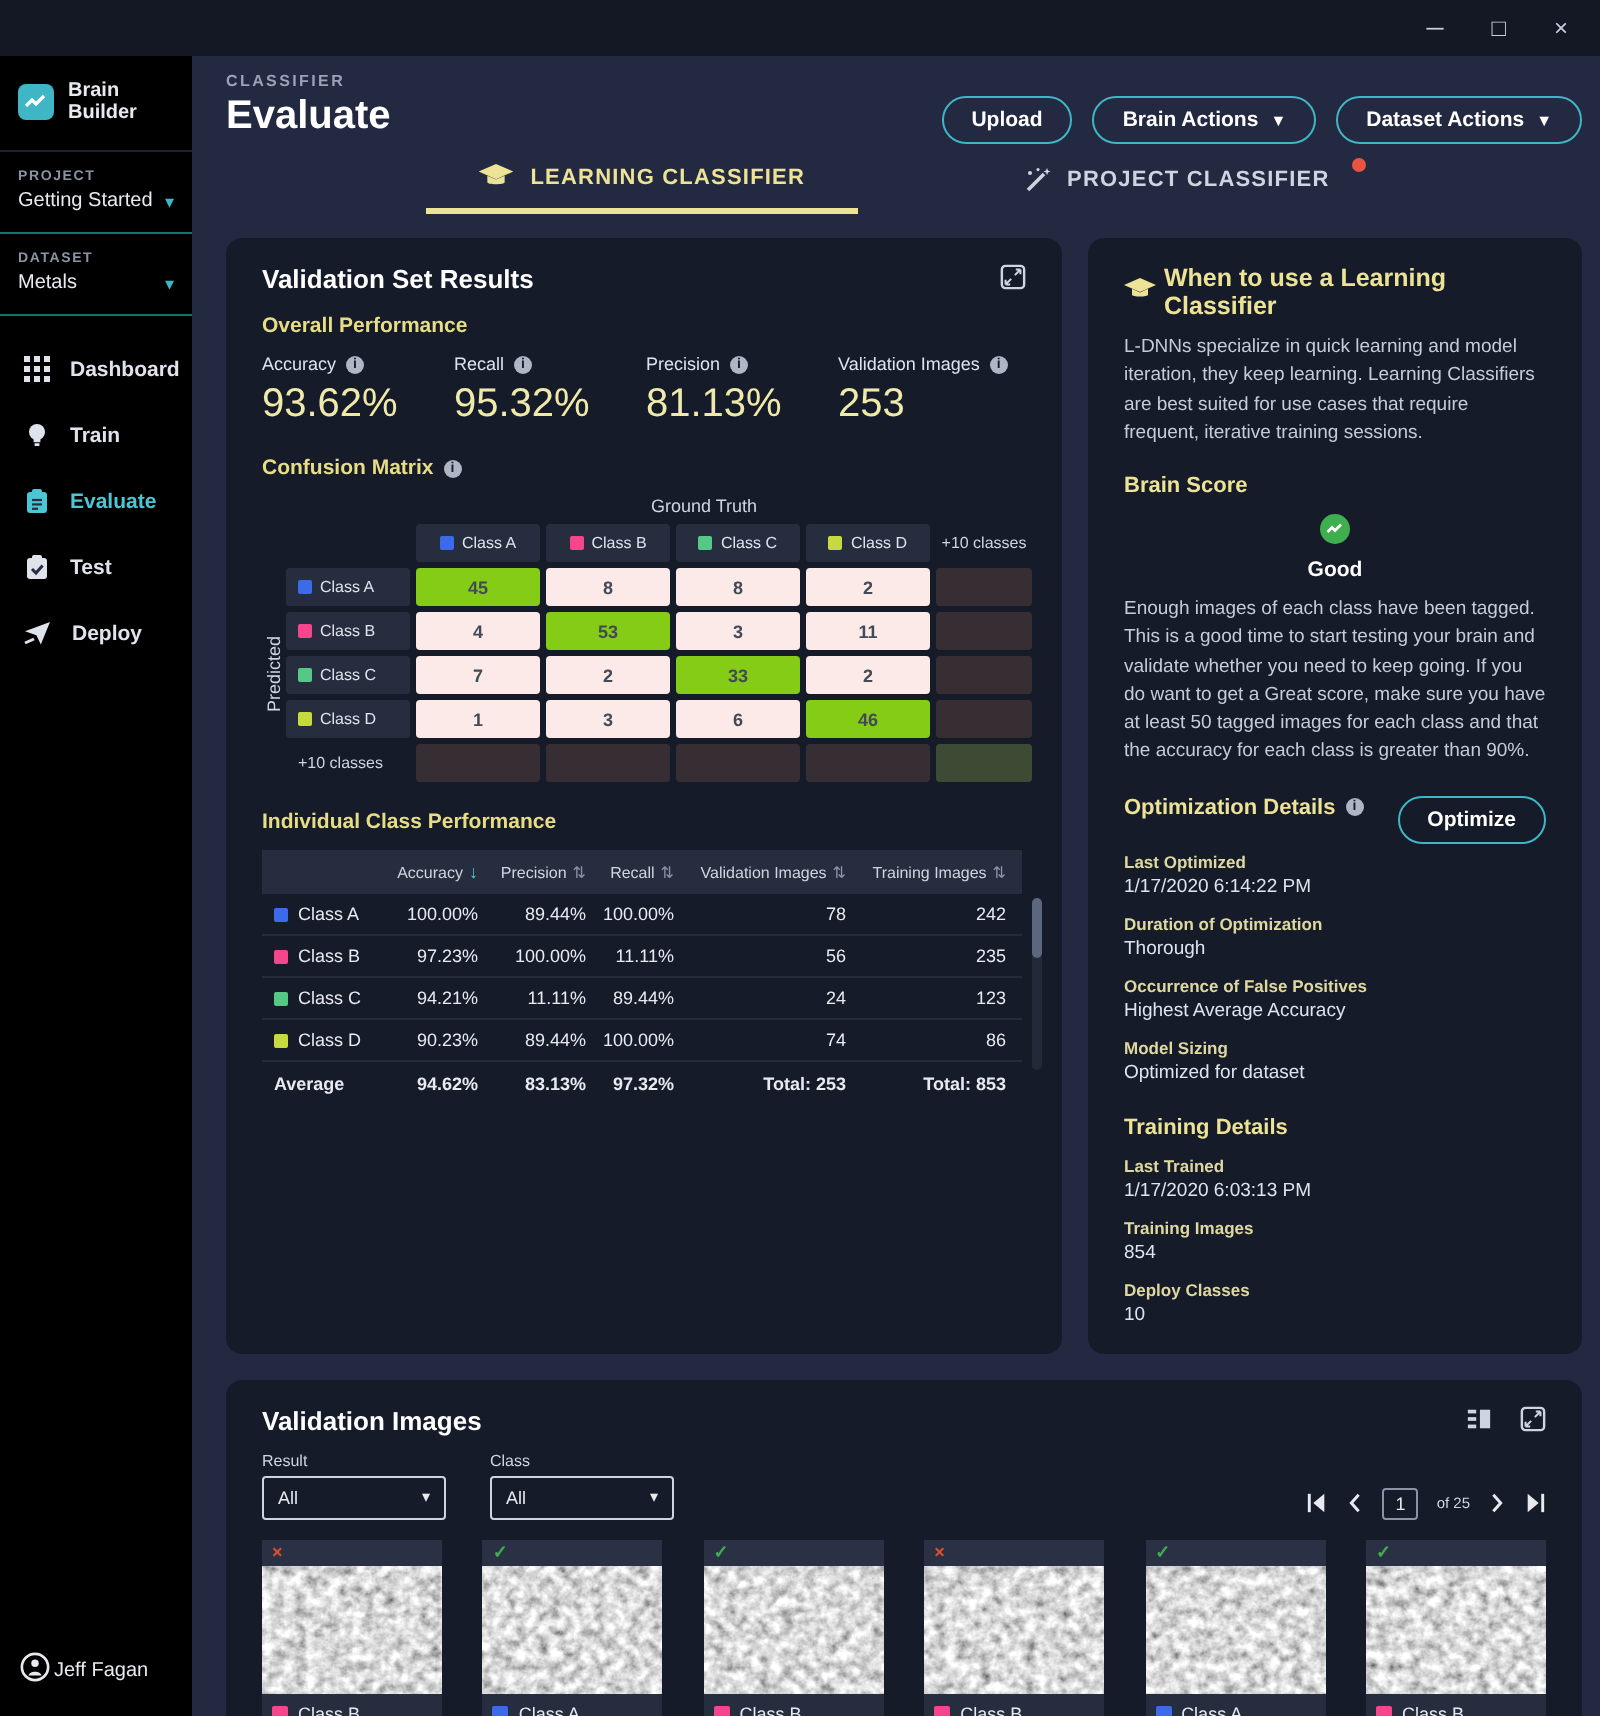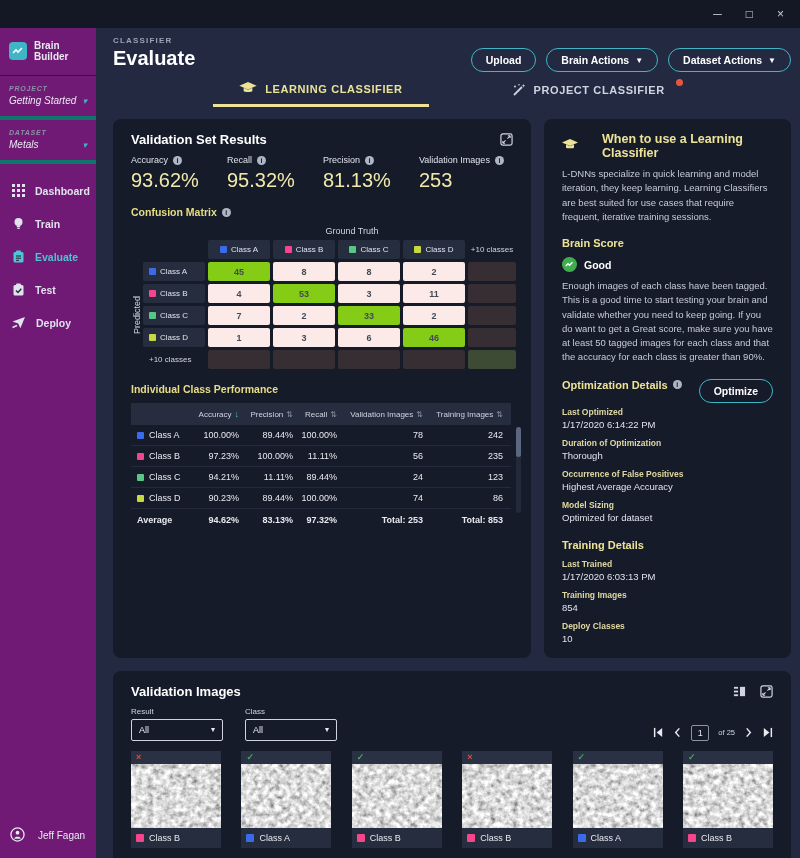--- a/index.html
+++ b/index.html
@@ -2,52 +2,52 @@
 <html><head>
 <meta charset="utf-8">
 <style>
   * { margin:0; padding:0; box-sizing:border-box; font-family:"Liberation Sans", sans-serif; }
   html,body { width:800px; height:858px; overflow:hidden; background:#222940; }
   .titlebar { height:28px; background:#141824; display:flex; align-items:center; justify-content:flex-end; gap:24px; padding-right:16px; }
   .winctl { color:#c9cfdd; font-size:12px; line-height:1; cursor:default; }
   .app { display:flex; height:830px; }
 
   
-  .sidebar { width:96px; background:#701a75; display:flex; flex-direction:column; flex-shrink:0; }
+  .sidebar { width:96px; background:#000000; display:flex; flex-direction:column; flex-shrink:0; }
   .brand { display:flex; align-items:center; gap:7px; padding:12px 9px 13px; border-bottom:1px solid #1d2333; }
   .brand-logo { width:18px; height:18px; border-radius:4px; background:#3fb6c6; display:flex; align-items:center; justify-content:center; flex-shrink:0; }
   .brand-name { font-size:10px; font-weight:bold; color:#e8eaf0; }
-  .side-group { padding:9px 9px 10px; border-bottom:4px solid #0f766e;font-style:italic; }
+  .side-group { padding:9px 9px 10px; border-bottom:1px solid #0f766e; }
   .side-label { font-size:7px; letter-spacing:.8px; color:#8b93a7; font-weight:bold; margin-bottom:3px; }
   .side-value { display:flex; align-items:center; justify-content:space-between; font-size:10px; color:#e8eaf0; cursor:pointer; }
   .side-caret { color:#3fb6c6; font-size:9px; }
   .nav { margin-top:10px; }
   .nav-item { display:flex; align-items:center; gap:10px; padding:10px 12px; cursor:pointer; color:#dfe3ec; }
   .nav-item .nav-icon svg { display:block; }
   .nav-item.active { color:#4cc5d4; }
   .nav-label { font-size:10.5px; font-weight:bold; }
-  .side-user { margin-top:auto; display:flex; align-items:center; gap:13px; padding:14px 10px; color:#e8eaf0; font-size:10px; }
+  .side-user { margin-top:auto; display:flex; align-items:center; gap:2px; padding:14px 10px; color:#e8eaf0; font-size:10px; }
 
   
   .main { flex:1; padding:0 9px 0 17px; position:relative; }
   .main-header { display:flex; justify-content:space-between; align-items:flex-start; padding-top:8px; }
   .eyebrow { font-size:8px; letter-spacing:1.2px; color:#9aa3b5; font-weight:bold; }
   .page-title { font-size:20px; color:#fff; font-weight:bold; margin-top:2px; }
   .header-buttons { display:flex; gap:10px; margin-top:12px; }
   .pill-btn { border:1.5px solid #3fb6c6; border-radius:14px; background:transparent; color:#fff; font-size:10.5px; font-weight:bold; padding:5px 14px; display:flex; align-items:center; gap:6px; cursor:pointer; }
   .pill-btn .caret { font-size:8px; color:#fff; }
 
   .tabs { display:flex; justify-content:center; gap:56px; margin-top:4px; }
   .tab { display:flex; align-items:center; gap:8px; font-size:11px; font-weight:bold; letter-spacing:.6px; color:#cfd4e0; padding:6px 26px 9px; cursor:pointer; position:relative; }
   .tab.active { color:#ece397; border-bottom:3px solid #ece397; }
   .tab-dot { position:absolute; top:3px; right:8px; width:7px; height:7px; border-radius:50%; background:#e8543f; }
 
   .content { display:grid; grid-template-columns:418px 1fr; gap:13px; margin-top:12px; }
   .panel { background:#161b2a; border-radius:8px; padding:13px 18px 14px; }
-  .panel-head { display:flex; justify-content:space-between; align-items:center; }
+  .panel-head { display:flex; justify-content:space-between; }
   .panel-title { font-size:13px; font-weight:bold; color:#fff; }
   .icon-btn { cursor:pointer; display:inline-flex; }
   .sec-heading { font-size:10.5px; font-weight:bold; color:#e7dd85; display:flex; align-items:center; gap:5px; }
   .info-i { width:9px; height:9px; border-radius:50%; background:#aeb6c6; color:#161b2a; font-size:7px; font-weight:bold; display:inline-flex; align-items:center; justify-content:center; line-height:1; }
 
   
   .metrics { display:grid; grid-template-columns:96px 96px 96px 1fr; margin-top:8px; }
   .metric-label { font-size:9px; color:#dfe3ec; display:flex; align-items:center; gap:5px; }
   .metric-value { font-size:20px; color:#f0eaaa; margin-top:4px; }
 
@@ -74,24 +74,24 @@
   .icp-hcell.first { justify-content:flex-start; padding-left:6px; }
   .icp-cell { font-size:9px; color:#e8eaf0; height:21px; display:flex; align-items:center; justify-content:flex-end; padding-right:8px; border-bottom:1px solid #252b3d; }
   .icp-cell.first { justify-content:flex-start; padding-left:6px; gap:5px; }
   .icp-cell.avg { font-weight:bold; border-bottom:none; }
   .sort-active { color:#4cc5d4; font-size:9px; }
   .sort-idle { color:#8b93a7; font-size:8px; }
   .icp-scroll { position:absolute; right:-8px; top:24px; width:5px; height:86px; background:#232938; border-radius:3px; }
   .icp-thumb { width:5px; height:30px; background:#5b667f; border-radius:3px; }
 
   
-  .info-title { display:flex; align-items:center; gap:24px; font-size:12.5px; font-weight:bold; color:#ece397; }
+  .info-title { display:flex; align-items:center; gap:4px; font-size:12.5px; font-weight:bold; color:#ece397; }
   .para { font-size:9.5px; line-height:1.5; color:#c6cbd9; margin-top:7px; }
   .sub-heading { font-size:11px; font-weight:bold; color:#ece397; margin-top:13px; display:flex; align-items:center; gap:5px; }
-  .good-row { display:flex; align-items:center; gap:7px; margin-top:8px; font-size:10.5px; font-weight:bold; color:#fff; }
+  .good-row { display:flex; align-items:center; gap:7px; margin-top:8px; font-size:10.5px; font-weight:bold; color:#fff;flex-direction:column; }
   .good-icon { width:15px; height:15px; border-radius:50%; background:#3fae4e; display:flex; align-items:center; justify-content:center; }
   .opt-row { display:flex; justify-content:space-between; align-items:flex-start; margin-top:14px; }
   .field { margin-top:8px; }
   .field-label { font-size:8.5px; font-weight:bold; color:#ded8a0; }
   .field-value { font-size:9.5px; color:#dfe3ec; margin-top:2px; }
 
   
   .vi-panel { margin-top:13px; height:300px; }
   .vi-icons { display:flex; gap:14px; }
   .filters-row { display:flex; align-items:flex-end; justify-content:space-between; margin-top:8px; }
@@ -261,20 +261,23 @@
         <div class="panel-head">
           <span class="panel-title">Validation Set Results</span>
           <span class="icon-btn">
             <svg width="13" height="13" viewBox="0 0 14 14">
                 <rect x="1" y="1" width="12" height="12" rx="2" fill="none" stroke="#cfd4e0" stroke-width="1.3"></rect>
                 <path d="M8 6 L11 3 M11 3 h-2.5 M11 3 v2.5 M6 8 L3 11 M3 11 h2.5 M3 11 v-2.5" stroke="#cfd4e0" stroke-width="1.1" fill="none"></path>
               </svg>
           </span>
         </div>
 
+        <div class="sec-heading" style="margin-top:10px;">
+          <span>Overall Performance</span>
+        </div>
         <div class="metrics" id="metrics">
             <div>
      <div class="metric-label">
                 <span>Accuracy</span>
                 <span class="info-i">i</span>
               </div>
      <div class="metric-value">93.62%</div>
             </div>
             <div>
      <div class="metric-label">

